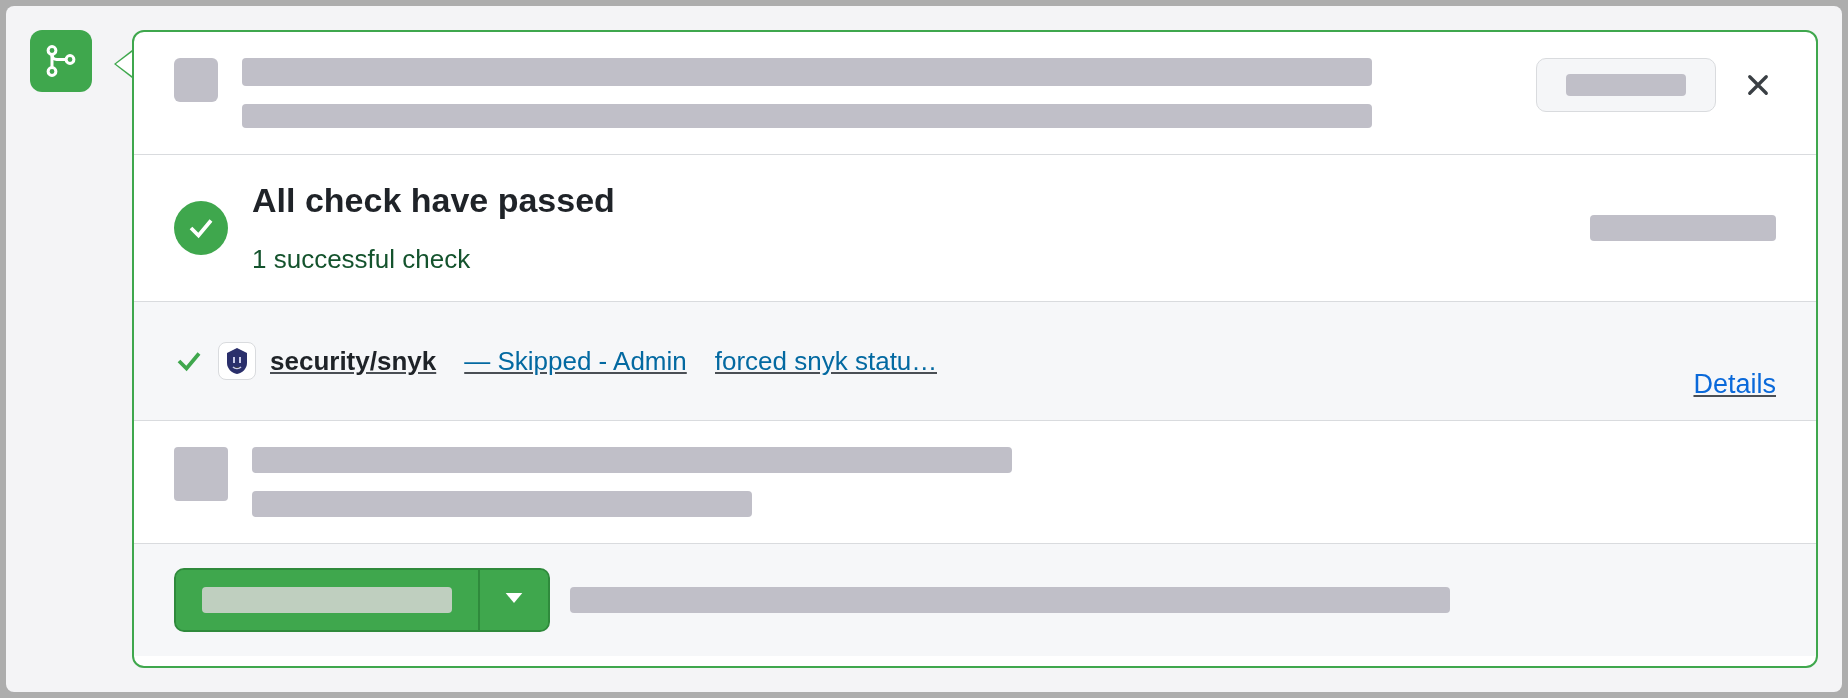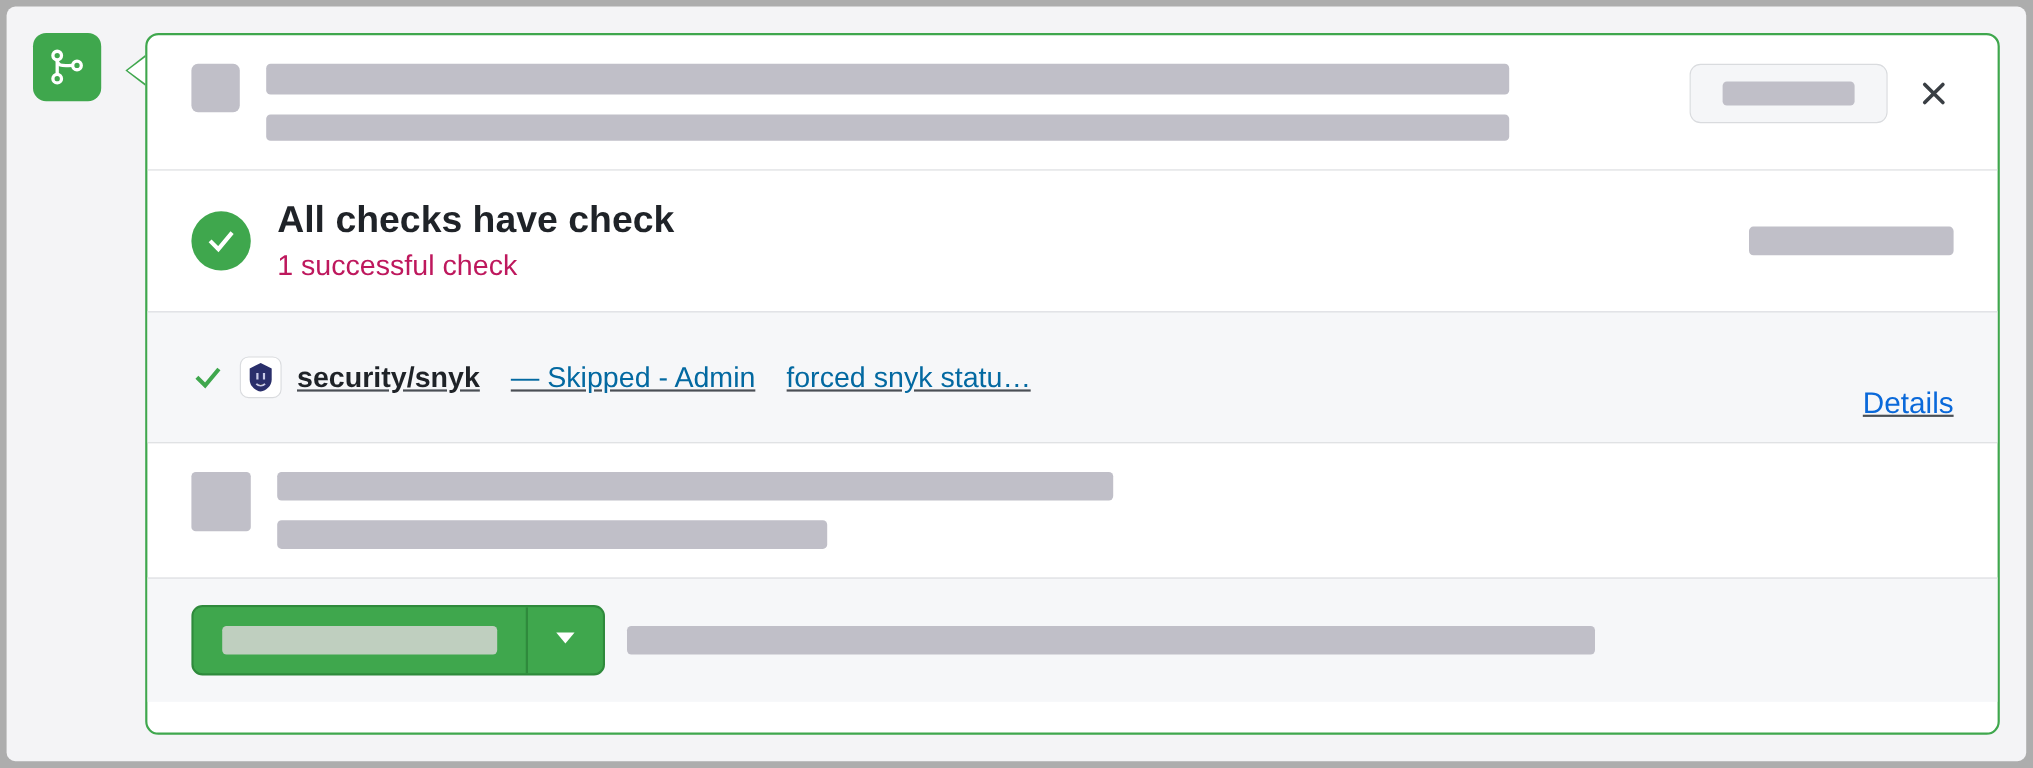--- a/index.html
+++ b/index.html
@@ -106,21 +106,21 @@
   }
   
   .status-row { display:flex; align-items:center; }
   .status-circle {
     width: 54px; height: 54px; border-radius: 50%;
     background: #3fa74d; display:flex; align-items:center; justify-content:center;
     flex: 0 0 auto; margin-right: 24px;
   }
   .status-circle svg { width: 30px; height: 30px; stroke:#fff; fill:none; stroke-width:3; }
   .status-text h2 { margin:0; font-size: 34px; font-weight: 700; color:#1f2328; }
-  .status-text .sub { font-size: 26px; color:#be185d; margin-top: 6px; }
+  .status-text .sub { font-size: 26px; color:#14532d; margin-top: 24px; }
   .status-right-ph { margin-left:auto; width: 186px; height: 26px; }
   
   .check-section { background:#f6f7f9; padding: 20px 40px; }
   .check-row { display:flex; align-items:center; gap:14px; font-size:26px; color:#4a4f55;text-decoration:underline; }
   .check-tick { color:#3fa74d; display:flex; }
   .check-tick svg { width:30px; height:30px; stroke:currentColor; fill:none; stroke-width:3; }
   .app-avatar {
     width:38px; height:38px; border:1px solid #d9dbde; border-radius:8px; background:#fff;
     display:flex; align-items:center; justify-content:center;
   }
@@ -195,21 +195,21 @@
         </div>
 
         <div class="section">
           <div class="status-row">
             <div class="status-circle">
               <svg viewBox="0 0 24 24">
                   <path d="M4 12 L10 18 L20 6"></path>
                 </svg>
             </div>
             <div class="status-text">
-              <h2>All checks have check</h2>
+              <h2>All check have passed</h2>
               <div class="sub">1 successful check</div>
             </div>
             <div class="ph status-right-ph"></div>
           </div>
         </div>
 
         <div class="section check-section">
           <div class="check-row">
             <span class="check-tick">
               <svg viewBox="0 0 24 24">

